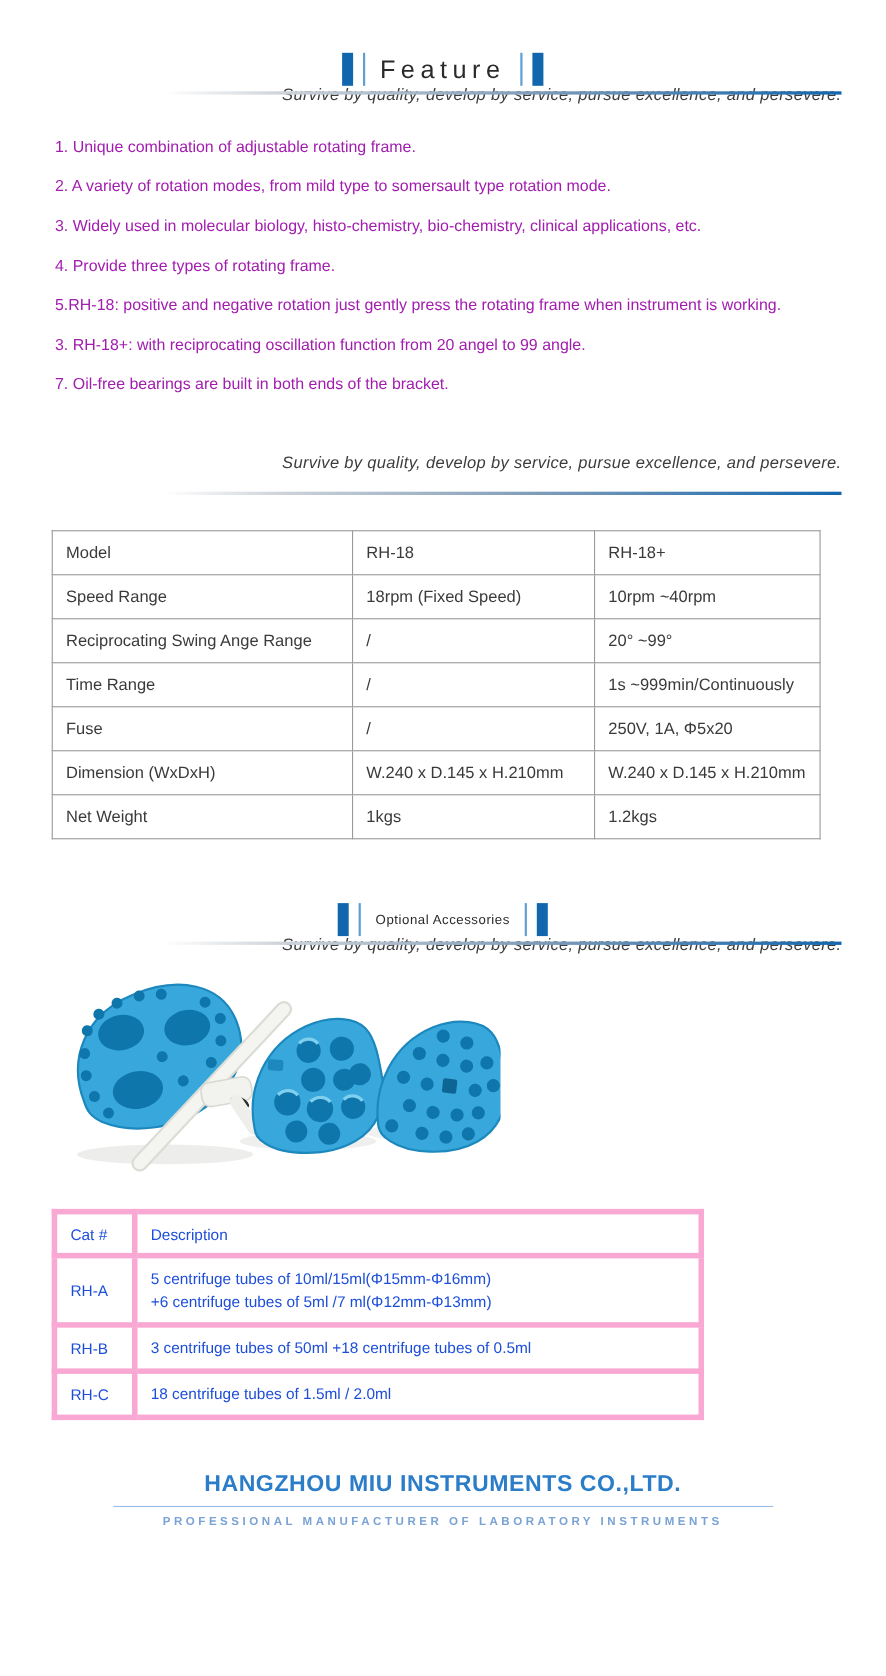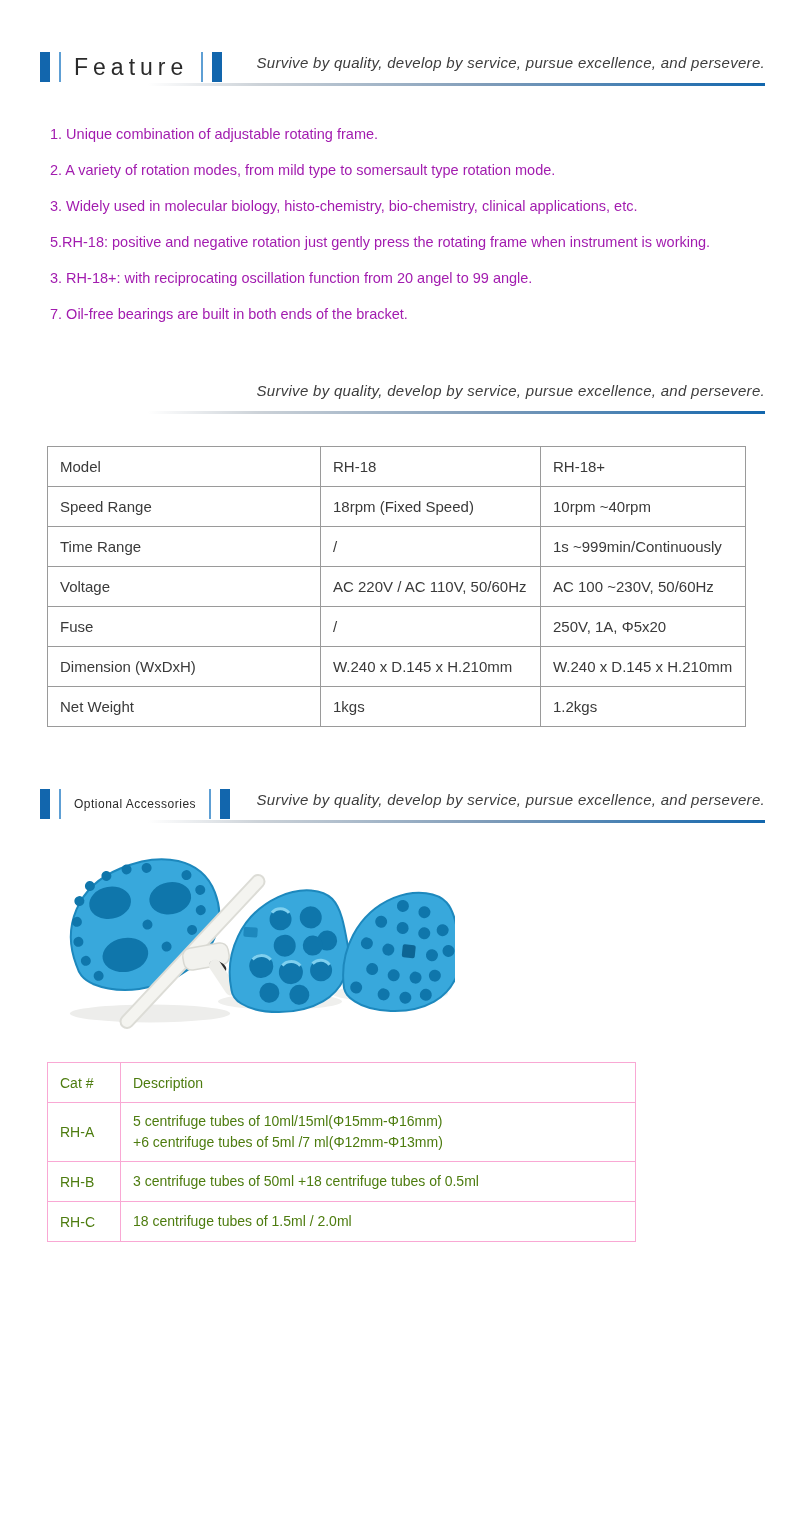--- a/index.html
+++ b/index.html
@@ -6,21 +6,21 @@
   html,body { background:#ffffff; }
   body {
     width:805px; height:1524px; margin:0 auto; overflow:hidden;
     font-family:"Liberation Sans", sans-serif; color:#1f1f1f;
   }
   .page { padding-top:48px; }
 
   
   .section-header {
     position:relative; margin:0 40px; height:38px;
-    display:flex; align-items:center;
+    display:flex; align-items:center;flex-direction:column;
   }
   .title-group { display:flex; align-items:center; }
   .bar { display:inline-block; }
   .bar.thick { width:10px; height:30px; background:#1266ad; }
   .bar.thin  { width:2px;  height:30px; background:#5e9fd4; margin:0 9px; }
   .section-title {
     font-weight:400; color:#2a2a2a; white-space:nowrap; padding:0 4px;
   }
   .title-lg { font-size:23px; letter-spacing:5px; }
   .title-md { font-size:12px; letter-spacing:0.5px; }
@@ -49,22 +49,22 @@
   }
   .params-table col.c1 { width:273px; }
   .params-table col.c2 { width:220px; }
   .params-table col.c3 { width:205px; }
 
   
   .accessories-section { margin-top:58px; }
   .product-figure { margin:28px 0 0 55px; width:400px; height:185px; }
   .acc-table { margin:22px 0 0 47px; width:588px; }
   .acc-table td {
-    border:1px solid #f9a8d4; padding:8px 10px 8px 12px;
-    font-size:14px; color:#4d7c0f; vertical-align:middle;
+    border:5px solid #f9a8d4; padding:8px 10px 8px 12px;
+    font-size:14px; color:#1d4ed8; vertical-align:middle;
   }
   .acc-table col.c1 { width:73px; }
   .acc-table col.c2 { width:515px; }
   .acc-table td.desc { white-space:pre-line; line-height:21px; }
   .acc-table tr { height:40px; }
 
   
   .footer { margin-top:46px; text-align:center; }
   .footer-company {
     font-size:21px; font-weight:600; color:#2b7dc8; letter-spacing:0.5px;
@@ -91,20 +91,21 @@
         <span class="bar thick"></span>
       </div>
       <div class="tagline">Survive by quality, develop by service, pursue excellence, and persevere.</div>
       <div class="header-rule"></div>
     </div>
 
     <ul class="feature-list">
       <li>1. Unique combination of adjustable rotating frame.</li>
       <li>2. A variety of rotation modes, from mild type to somersault type rotation mode.</li>
       <li>3. Widely used in molecular biology, histo-chemistry, bio-chemistry, clinical applications, etc.</li>
+      <li>4. Provide three types of rotating frame.</li>
       <li>5.RH-18: positive and negative rotation just gently press the rotating frame when instrument is working.</li>
       <li>3. RH-18+: with reciprocating oscillation function from 20 angel to 99 angle.</li>
       <li>7. Oil-free bearings are built in both ends of the bracket.</li>
     </ul>
   </section>
 
   <section class="parameters-section">
     <div class="section-header">
       <div class="tagline">Survive by quality, develop by service, pursue excellence, and persevere.</div>
       <div class="header-rule"></div>
@@ -121,28 +122,28 @@
           <td>Model</td>
           <td>RH-18</td>
           <td>RH-18+</td>
         </tr>
         <tr>
           <td>Speed Range</td>
           <td>18rpm (Fixed Speed)</td>
           <td>10rpm ~40rpm</td>
         </tr>
         <tr>
+          <td>Reciprocating Swing Ange Range</td>
+          <td>/</td>
+          <td>20° ~99°</td>
+        </tr>
+        <tr>
           <td>Time Range</td>
           <td>/</td>
           <td>1s ~999min/Continuously</td>
-        </tr>
-        <tr>
-          <td>Voltage</td>
-          <td>AC 220V / AC 110V, 50/60Hz</td>
-          <td>AC 100 ~230V, 50/60Hz</td>
         </tr>
         <tr>
           <td>Fuse</td>
           <td>/</td>
           <td>250V, 1A, Φ5x20</td>
         </tr>
         <tr>
           <td>Dimension (WxDxH)</td>
           <td>W.240 x D.145 x H.210mm</td>
           <td>W.240 x D.145 x H.210mm</td>
@@ -277,14 +278,19 @@
           <td class="desc">3 centrifuge tubes of 50ml +18 centrifuge tubes of 0.5ml</td>
         </tr>
         <tr>
           <td>RH-C</td>
           <td class="desc">18 centrifuge tubes of 1.5ml / 2.0ml</td>
         </tr>
       </tbody>
     </table>
   </section>
 
+  <footer class="footer">
+    <div class="footer-company">HANGZHOU MIU INSTRUMENTS CO.,LTD.</div>
+    <div class="footer-rule"></div>
+    <div class="footer-subtitle">PROFESSIONAL MANUFACTURER OF LABORATORY INSTRUMENTS</div>
+  </footer>
 
 </div>
 
 </body></html>

